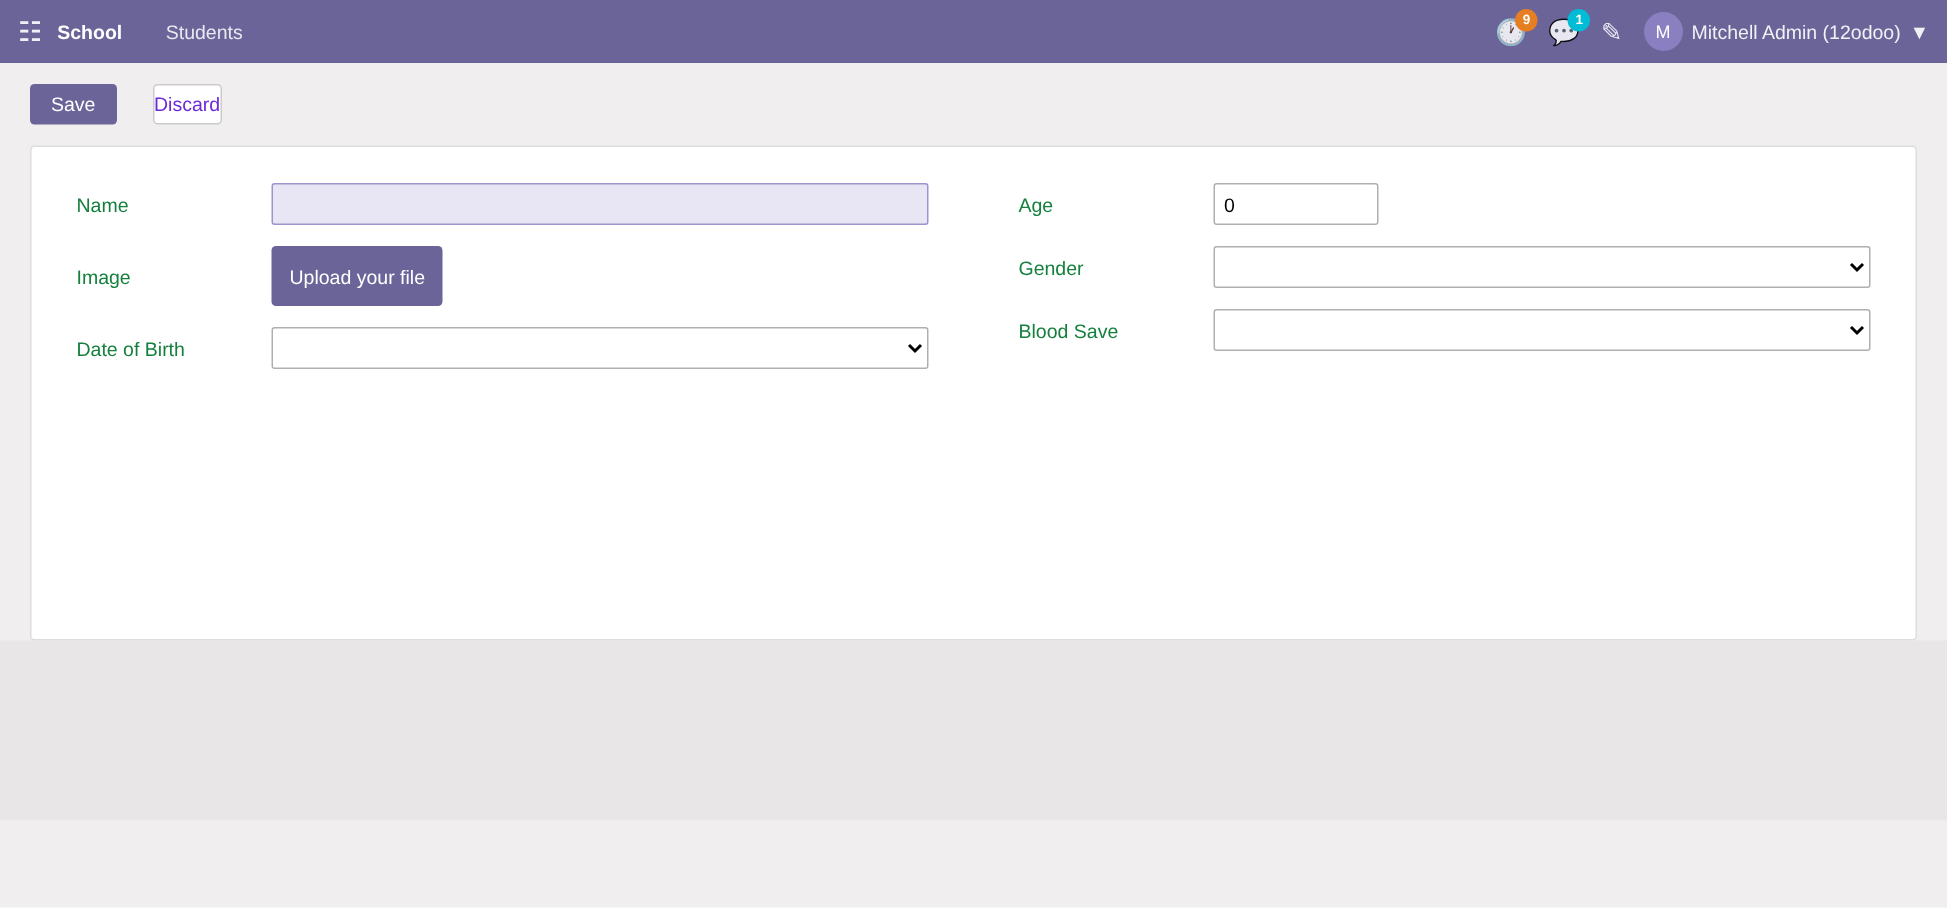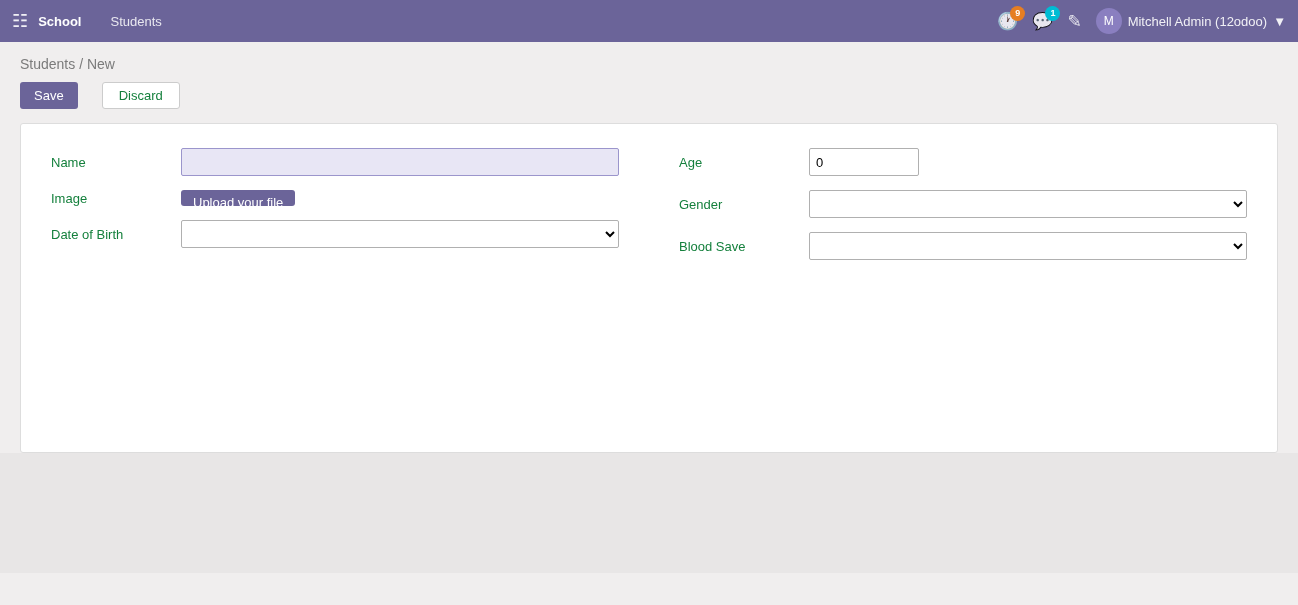--- a/index.html
+++ b/index.html
@@ -106,23 +106,23 @@
       background: #6b6499;
       color: #fff;
       border: none;
       padding: 5px 14px;
       border-radius: 3px;
       cursor: pointer;
       font-size: 13px;
     }
     .btn-discard {
       background: #fff;
-      color: #15803d;
+      color: #6d28d9;
       border: 1px solid #ccc;
-      padding: 5px 16px;
+      padding: 5px 0;
       border-radius: 3px;
       cursor: pointer;
       font-size: 13px;
     }
 
     
     .form-card {
       background: #fff;
       border: 1px solid #ddd;
       border-radius: 3px;
@@ -169,21 +169,21 @@
     }
 
     .btn-upload {
       background: #6b6499;
       color: #fff;
       border: none;
       padding: 5px 12px;
       border-radius: 3px;
       cursor: pointer;
       font-size: 13px;
-      height: 16px;
+      height: 40px;
     }
 
     select.form-control {
       appearance: auto;
       -webkit-appearance: auto;
       cursor: pointer;
     }
 
     
     .page-bg-area {
@@ -214,25 +214,20 @@
     <div class="topnav-user">
       <div class="topnav-avatar">M</div>
       <span>Mitchell Admin (12odoo)</span>
       <span>▼</span>
     </div>
   </div>
 </nav>
 
 <div class="page-content">
 
-  <div class="breadcrumb">
-    <span style="cursor:pointer;">Students</span>
-    <span> / </span>
-    <span>New</span>
-  </div>
 
   <div class="toolbar">
     <button class="btn-save">Save</button>
     <button class="btn-discard">Discard</button>
   </div>
 
   <div class="form-card">
     <div class="form-grid">
 
       <div class="form-section">

